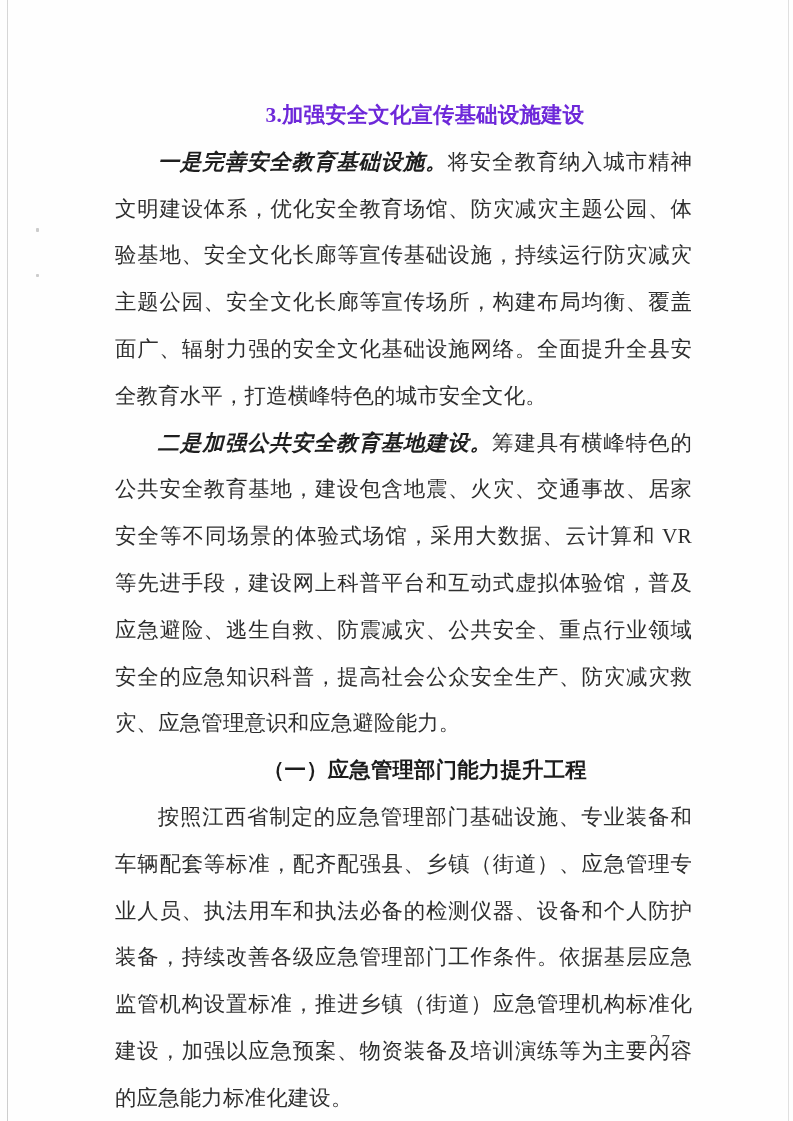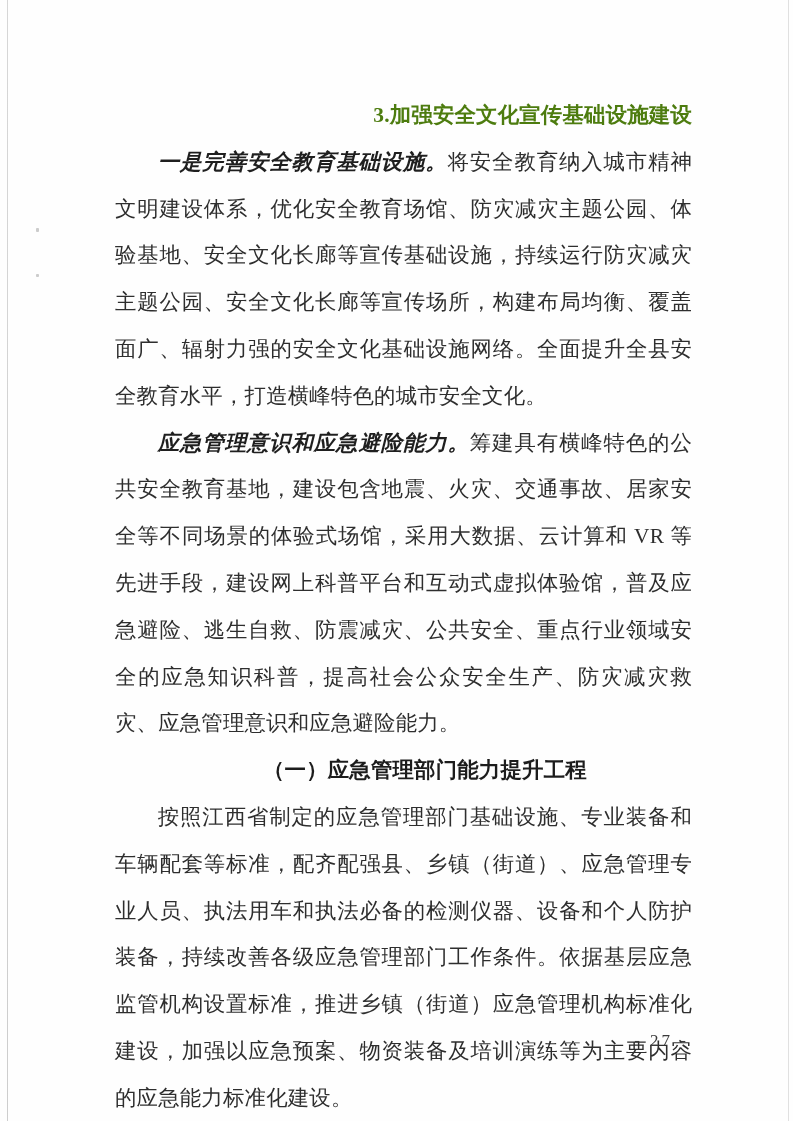--- a/index.html
+++ b/index.html
@@ -49,22 +49,22 @@
   }
   .content p, .content h3, .content h4, .content h5 {
     margin: 0;
     padding: 0;
     text-indent: 2em;
     font-size: 21.4px;
     line-height: 46.8px;
   }
   .h-num {               
     font-weight: 700;
-    color: #4d7c0f;
-    text-align: right;
+    color: #6d28d9;
+    text-align: center;
   }
   .h-major {             
     font-weight: 700;
     color: #1c1c1c;
     text-align: left;
   }
   .h-sub {               
     font-weight: 700;
     color: #1c1c1c;
     text-align: center;
@@ -93,21 +93,21 @@
   <div class="scan-edge-right"></div>
   <div class="speck speck-1"></div>
   <div class="speck speck-2"></div>
 
   <div class="content">
 
     <h3 class="h-num">3.加强安全文化宣传基础设施建设</h3>
 
     <p class="para"><b class="lead">一是完善安全教育基础设施。</b><span>将安全教育纳入城市精神文明建设体系，优化安全教育场馆、防灾减灾主题公园、体验基地、安全文化长廊等宣传基础设施，持续运行防灾减灾主题公园、安全文化长廊等宣传场所，构建布局均衡、覆盖面广、辐射力强的安全文化基础设施网络。全面提升全县安全教育水平，打造横峰特色的城市安全文化。</span></p>
 
-    <p class="para"><b class="lead">应急管理意识和应急避险能力。</b><span>筹建具有横峰特色的公共安全教育基地，建设包含地震、火灾、交通事故、居家安全等不同场景的体验式场馆，采用大数据、云计算和 VR 等先进手段，建设网上科普平台和互动式虚拟体验馆，普及应急避险、逃生自救、防震减灾、公共安全、重点行业领域安全的应急知识科普，提高社会公众安全生产、防灾减灾救灾、应急管理意识和应急避险能力。</span></p>
+    <p class="para"><b class="lead">二是加强公共安全教育基地建设。</b><span>筹建具有横峰特色的公共安全教育基地，建设包含地震、火灾、交通事故、居家安全等不同场景的体验式场馆，采用大数据、云计算和 VR 等先进手段，建设网上科普平台和互动式虚拟体验馆，普及应急避险、逃生自救、防震减灾、公共安全、重点行业领域安全的应急知识科普，提高社会公众安全生产、防灾减灾救灾、应急管理意识和应急避险能力。</span></p>
 
 
     <h5 class="h-sub">（一）应急管理部门能力提升工程</h5>
 
     <p class="para"><span>按照江西省制定的应急管理部门基础设施、专业装备和车辆配套等标准，配齐配强县、乡镇（街道）、应急管理专业人员、执法用车和执法必备的检测仪器、设备和个人防护装备，持续改善各级应急管理部门工作条件。依据基层应急监管机构设置标准，推进乡镇（街道）应急管理机构标准化建设，加强以应急预案、物资装备及培训演练等为主要内容的应急能力标准化建设。</span></p>
 
   </div>
 
   <div class="page-number">- 27 -</div>
 

